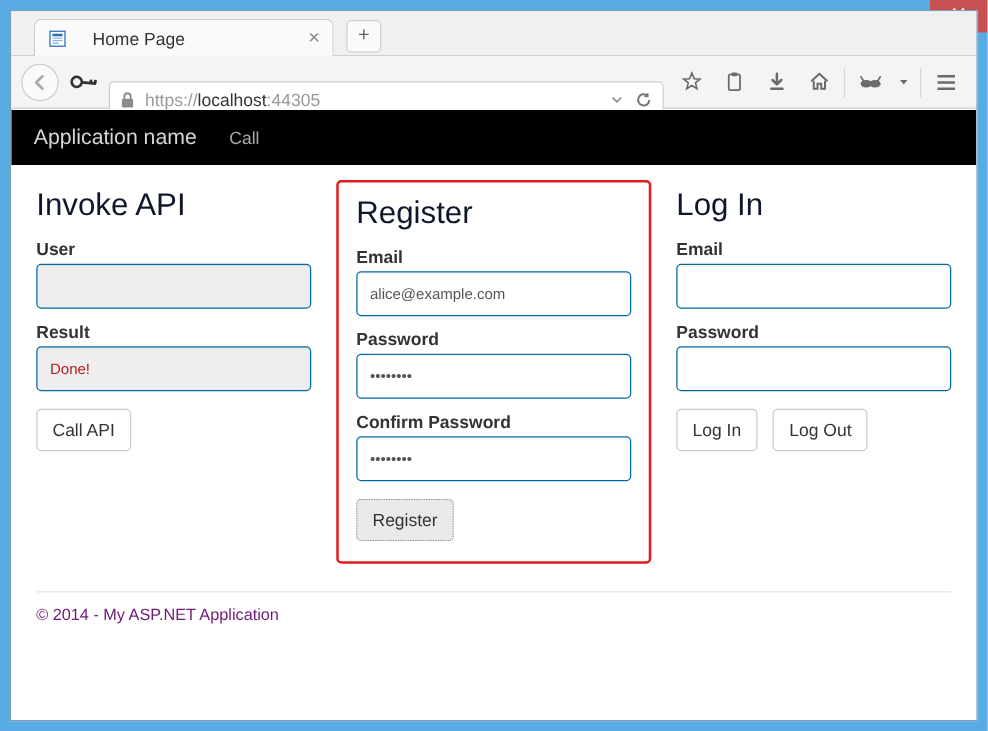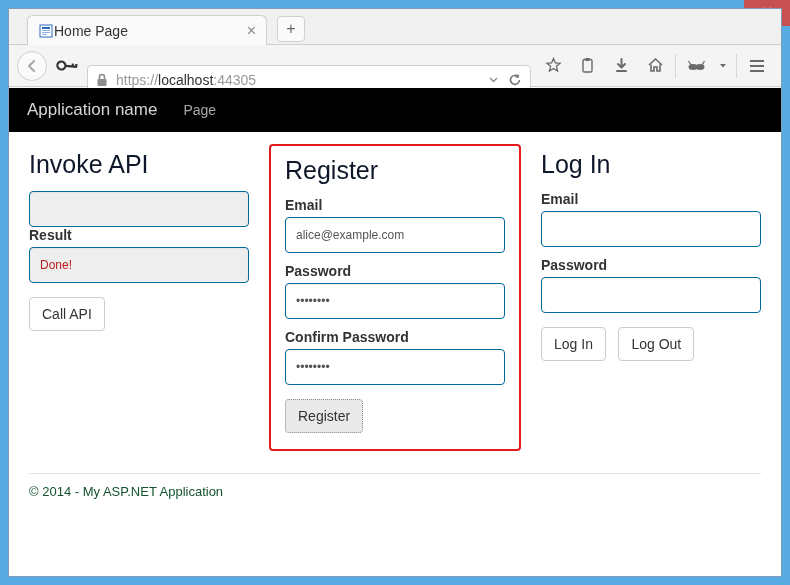--- a/index.html
+++ b/index.html
@@ -32,21 +32,21 @@
     box-shadow: 0 0 0 1px rgba(0,0,0,0.05) inset;
   }
   .tabstrip {
     height: 36px; background: #f0f0f0; border-bottom: 1px solid #cfcfcf;
     display: flex; align-items: flex-end; padding-left: 18px;
   }
   .tab {
     height: 30px; min-width: 240px; background: #fafafa;
     border: 1px solid #cfcfcf; border-bottom: none;
     border-top-left-radius: 6px; border-top-right-radius: 6px;
-    display: flex; align-items: center; padding: 0 10px; gap: 0;
+    display: flex; align-items: center; padding: 0 10px; gap: 20px;
     font-size: 14px; color: #333;
     position: relative; top: 1px;
   }
   .tab .favicon {
     width: 16px; height: 16px; display: inline-flex; align-items: center; justify-content: center;
     font-size: 12px; color: #2a6bbf;
   }
   .tab .tab-close { margin-left: auto; color: #888; font-size: 16px; cursor: default; }
   .newtab {
     width: 28px; height: 26px; margin-left: 10px; border: 1px solid #cfcfcf;
@@ -118,21 +118,21 @@
   .btn {
     height: 32px; padding: 16px 12px; border: 1px solid #ccc; border-radius: 4px;
     background: #fff; font-size: 14px; color: #333; cursor: default;
     display: inline-flex; align-items: center; margin-top: 14px; margin-right: 8px;
   }
   .btn.active { background: #e9e9e9; border: 1px dotted #888; }
 
   hr.footer-sep {
     border: none; border-top: 1px solid #e4e4e4; margin: 22px 0 10px;
   }
-  .footer { font-size: 13px; color: #14532d; }
+  .footer { font-size: 13px; color: #701a75; }
 
   
   svg { display: block; }
 </style>
 </head>
 <body>
 
 <div class="window">
 
   <div class="win-buttons">
@@ -249,28 +249,29 @@
               <line x1="1" y1="7" x2="15" y2="7" stroke="#6a6a6a" stroke-width="2"></line>
               <line x1="1" y1="12" x2="15" y2="12" stroke="#6a6a6a" stroke-width="2"></line>
             </svg>
         </div>
       </div>
     </div>
 
     <div class="page">
       <div class="appnav">
         <span class="brand">Application name</span>
-        <span class="navlink">Page</span>
+        <span class="navlink">Call</span>
       </div>
 
       <div class="container">
         <div class="cols">
 
           <div class="col">
             <h2>Invoke API</h2>
+            <div class="lbl">User</div>
             <input class="field" disabled="" value="" style="">
             <div class="lbl">Result</div>
             <input class="field readonly" disabled="" value="Done!" style="">
             <button class="btn">Call API</button>
           </div>
 
           <div class="col mid">
             <h2>Register</h2>
             <div class="lbl">Email</div>
             <input class="field" value="alice@example.com" style="">

